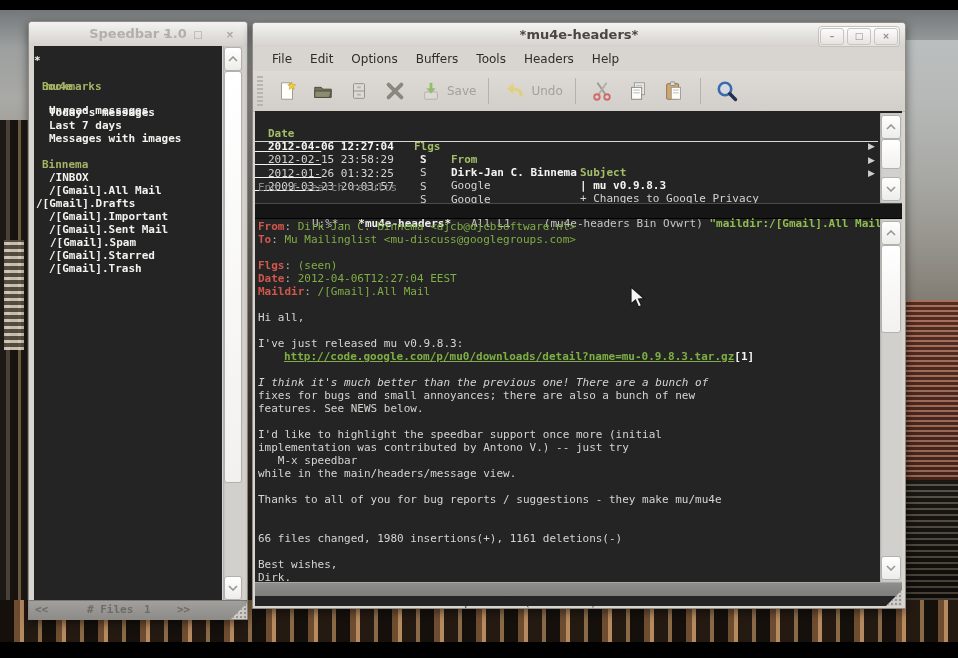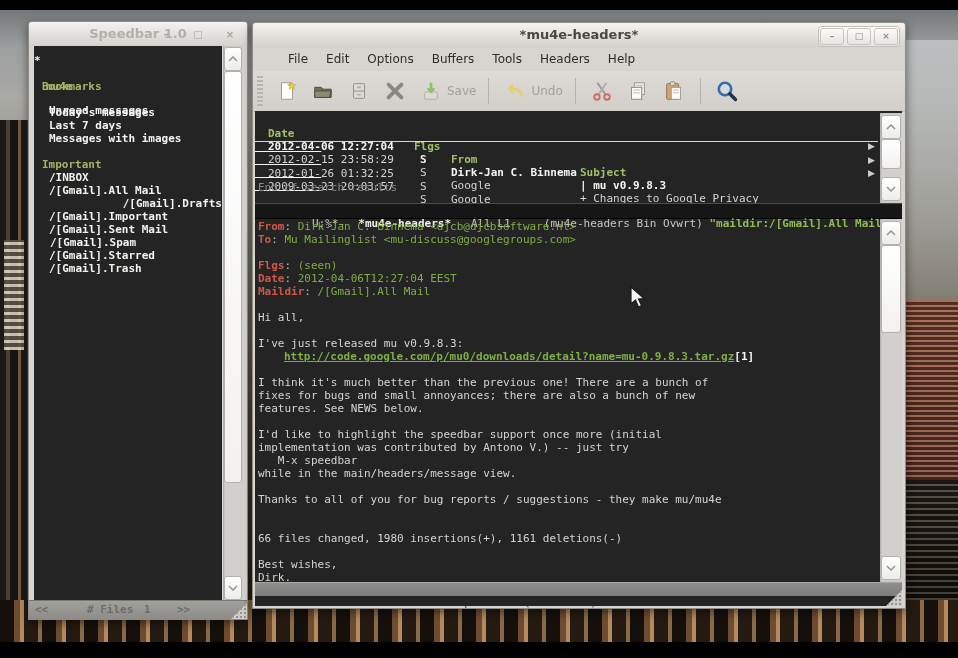--- a/index.html
+++ b/index.html
@@ -49,21 +49,21 @@
   .sb-line{position:absolute;left:0;right:0;height:13px;color:#f2f2ef;font-weight:bold;}
   .sb-heading{color:#a4b364;}
   .sb-root{color:#a4b364;}
   .sb-star{position:absolute;left:0;top:0;color:#f2f2ef;}
   .statusbar{position:absolute;left:0;right:0;bottom:0;height:18px;background:linear-gradient(180deg,#a2a09c,#8e8c88);
              border-top:1px solid #7a7874;color:#6e6c68;font-weight:bold;border-radius:0;}
   .grip{position:absolute;right:0;bottom:0;width:16px;height:16px;
         clip-path:polygon(100% 0,100% 100%,0 100%);background:#cfcdc9;
         background-image:radial-gradient(#97948f 1px,transparent 1.2px);background-size:4px 4px;}
   
-  .menubar{position:absolute;left:0;right:0;top:24px;height:24px;background:#d8d5d1;display:flex;align-items:center;padding-left:26px;}
+  .menubar{position:absolute;left:0;right:0;top:24px;height:24px;background:#d8d5d1;display:flex;align-items:center;padding-left:10px;}
   .menuitem{font-size:12px;color:#2f2d2a;padding:3px 9px;}
   .toolbar{position:absolute;left:0;right:0;top:48px;height:40px;background:linear-gradient(180deg,#dedbd7,#d2cfca);
            display:flex;align-items:center;border-bottom:1px solid #bab7b2;}
   .tb-handle{width:6px;height:30px;margin:0 6px 0 4px;background:repeating-linear-gradient(0deg,#b8b5b0 0 2px,transparent 2px 4px);}
   .tb-icon{width:26px;height:26px;margin:0 5px;display:flex;align-items:center;justify-content:center;}
   .tb-label{font-size:12px;color:#a3a09b;margin:0 4px 0 -2px;}
   .tb-sep{width:1px;height:26px;background:#b5b2ad;margin:0 8px;}
   .emacs{position:absolute;left:2px;right:3px;top:88px;bottom:2px;background:#242424;}
   .hline{position:absolute;left:0;right:0;height:14px;color:#d4d4d2;}
   .colhdr{color:#a3bd69;font-weight:bold;}
@@ -116,24 +116,24 @@
     <div class="darkbuf mono" style="position:absolute;left:5px;right:25px;top:24px;bottom:18px;overflow:hidden;">
       <div class="sb-line" style="top:8px;">
         <span class="sb-star">*</span>
         <span class="sb-root" style="position:absolute;left:12px;">mu4e</span>
       </div>
       <div class="sb-line sb-heading" style="top:34px;left:8px;">Bookmarks</div>
       <div class="sb-line" style="top:47px;left:15px;margin-top:11px;">Unread messages</div>
       <div class="sb-line" style="top:60px;left:15px;">Today's messages</div>
       <div class="sb-line" style="top:73px;left:15px;">Last 7 days</div>
       <div class="sb-line" style="top:86px;left:15px;">Messages with images</div>
-      <div class="sb-line sb-heading" style="top:112px;left:8px;">Important</div>
+      <div class="sb-line sb-heading" style="top:112px;left:8px;">Binnema</div>
       <div class="sb-line" style="top:125px;left:15px;">/INBOX</div>
       <div class="sb-line" style="top:138px;left:15px;">/[Gmail].All Mail</div>
-      <div class="sb-line" style="top:151px;left:2px;text-align:right;">/[Gmail].Drafts</div>
+      <div class="sb-line" style="top:151px;left:2px;">/[Gmail].Drafts</div>
       <div class="sb-line" style="top:164px;left:15px;">/[Gmail].Important</div>
       <div class="sb-line" style="top:177px;left:15px;">/[Gmail].Sent Mail</div>
       <div class="sb-line" style="top:190px;left:16px;">/[Gmail].Spam</div>
       <div class="sb-line" style="top:203px;left:15px;">/[Gmail].Starred</div>
       <div class="sb-line" style="top:216px;left:15px;">/[Gmail].Trash</div>
     </div>
 
     <div class="sb-track" style="right:4px;width:20px;top:24px;bottom:18px;">
       <div class="sb-btn" style="top:1px;">
         <svg width="10" height="6" viewBox="0 0 10 6">
@@ -317,21 +317,21 @@
       
       <div style="position:absolute;left:0;right:24px;top:106px;height:365px;overflow:hidden;">
         <div class="vline" style="top:3px;"><span class="fname">From</span><span class="fcolon">: </span><span class="fval">Dirk-Jan C. Binnema &lt;djcb@djcbsoftware.nl&gt;</span></div>
         <div class="vline" style="top:16px;"><span class="fname">To</span><span class="fcolon">: </span><span class="fval">Mu Mailinglist &lt;mu-discuss@googlegroups.com&gt;</span></div>
         <div class="vline" style="top:42px;"><span class="fname">Flgs</span><span class="fcolon">: </span><span class="fval">(seen)</span></div>
         <div class="vline" style="top:55px;"><span class="fname">Date</span><span class="fcolon">: </span><span class="fval">2012-04-06T12:27:04 EEST</span></div>
         <div class="vline" style="top:68px;"><span class="fname">Maildir</span><span class="fcolon">: </span><span class="fval">/[Gmail].All Mail</span></div>
         <div class="vline" style="top:94px;">Hi all,</div>
         <div class="vline" style="top:120px;">I've just released mu v0.9.8.3:</div>
         <div class="vline" style="top:133px;padding-left:26px;"><span class="lnk">http://code.google.com/p/mu0/downloads/detail?name=mu-0.9.8.3.tar.gz</span><span class="ref">[1]</span></div>
-        <div class="vline" style="top:159px;">I think it's much better than the previous one! There are a bunch of</div>
+        <div class="vline" style="top:159px;font-style:italic;">I think it's much better than the previous one! There are a bunch of</div>
         <div class="vline" style="top:172px;">fixes for bugs and small annoyances; there are also a bunch of new</div>
         <div class="vline" style="top:185px;">features. See NEWS below.</div>
         <div class="vline" style="top:211px;">I'd like to highlight the speedbar support once more (initial</div>
         <div class="vline" style="top:224px;">implementation was contributed by Antono V.) -- just try</div>
         <div class="vline" style="top:237px;">   M-x speedbar</div>
         <div class="vline" style="top:250px;">while in the main/headers/message view.</div>
         <div class="vline" style="top:276px;">Thanks to all of you for bug reports / suggestions - they make mu/mu4e</div>
         <div class="vline" style="top:315px;">66 files changed, 1980 insertions(+), 1161 deletions(-)</div>
         <div class="vline" style="top:341px;">Best wishes,</div>
         <div class="vline" style="top:354px;">Dirk.</div>

